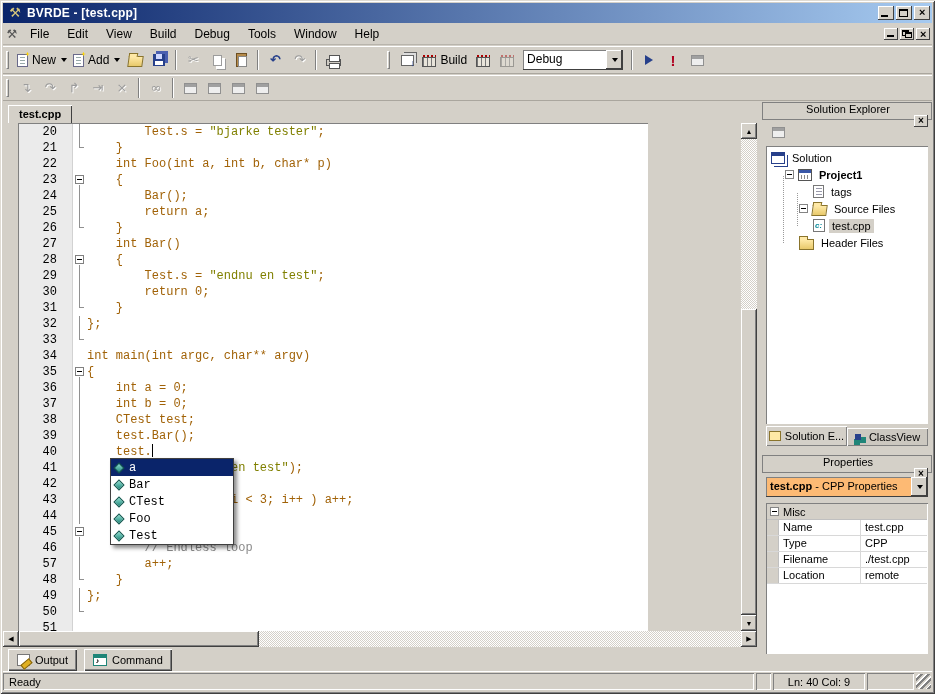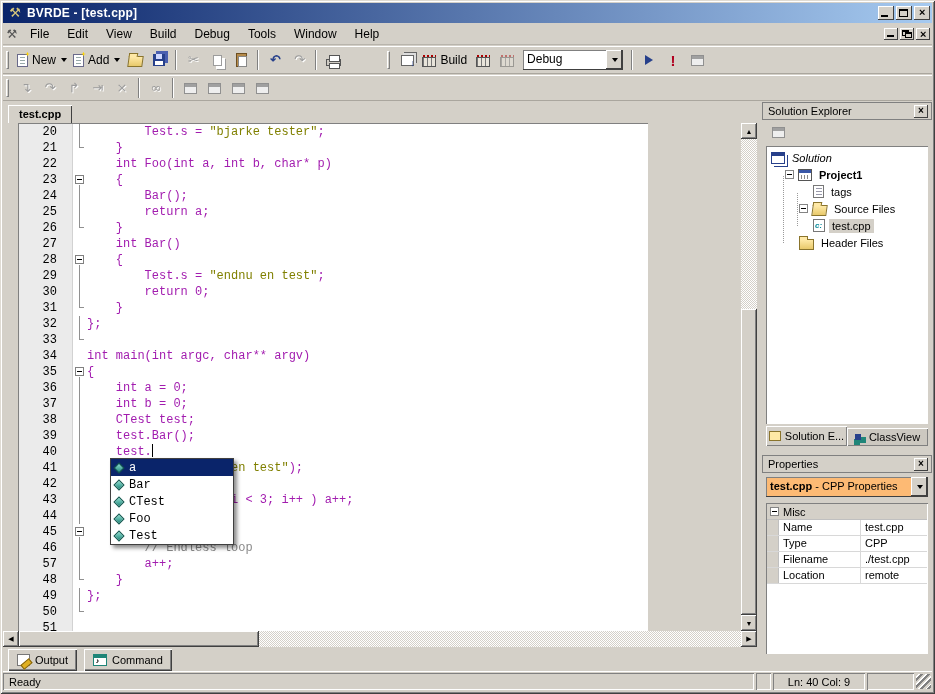--- a/index.html
+++ b/index.html
@@ -79,21 +79,21 @@
   .edge-line{position:absolute;left:630px;top:0;bottom:0;width:1px;background:#c8c8c8;}
   .code-row{display:flex;height:16px;line-height:16px;font-family:"Liberation Mono",monospace;font-size:12px;white-space:pre;}
   .ln{width:54px;background:#ebebeb;text-align:right;padding-right:15px;color:#000;border-right:1px solid #d2d2d2;}
   .fold{width:14px;position:relative;}
   .f-v{position:absolute;left:6px;top:0;bottom:0;width:1px;background:#909090;}
   .f-el{position:absolute;left:6px;top:0;height:8px;width:5px;border-left:1px solid #909090;border-bottom:1px solid #909090;}
   .f-box{position:absolute;left:2px;top:3px;width:9px;height:9px;border:1px solid #808080;background:#fff;z-index:2;}
   .f-box::after{content:"";position:absolute;left:1px;top:3px;width:5px;height:1px;background:#000;}
   .f-down{position:absolute;left:6px;top:13px;bottom:0;width:1px;background:#909090;}
   .code{flex:1;}
-  .seg-c{color:#a21caf;} .seg-s{color:#808000;} .seg-m{color:#8a8a8a;}
+  .seg-c{color:#a16207;} .seg-s{color:#808000;} .seg-m{color:#8a8a8a;}
   .caret{display:inline-block;width:1px;height:13px;background:#000;vertical-align:-2px;}
   
   .vscroll{position:absolute;left:741px;top:123px;width:16px;height:508px;
      background:repeating-conic-gradient(#ffffff 0 25%,#d4d0c8 0 50%) 0 0/2px 2px;}
   .hscroll{position:absolute;left:3px;top:631px;width:754px;height:16px;
      background:repeating-conic-gradient(#ffffff 0 25%,#d4d0c8 0 50%) 0 0/2px 2px;display:flex;}
   .sbtn{width:16px;height:16px;background:#d4d0c8;display:flex;align-items:center;justify-content:center;
         box-shadow:inset -1px -1px 0 #404040, inset 1px 1px 0 #fff, inset -2px -2px 0 #808080;font-size:7px;color:#000;}
   .vthumb{position:absolute;left:0;top:186px;width:16px;height:306px;background:#d4d0c8;
         box-shadow:inset -1px -1px 0 #404040, inset 1px 1px 0 #fff, inset -2px -2px 0 #808080;}
@@ -102,21 +102,21 @@
   .hs-track{flex:1;}
   
   .popup{position:absolute;left:110px;top:458px;width:124px;background:#fff;border:1px solid #404040;
          box-shadow:3px 3px 4px rgba(0,0,0,.45);z-index:10;font-size:12px;}
   .pop-item{display:flex;align-items:center;height:17px;padding-left:4px;gap:6px;font-family:"Liberation Mono",monospace;}
   .pop-item.sel{background:#0a246a;color:#fff;}
   .diamond{width:8px;height:8px;transform:rotate(45deg);background:linear-gradient(135deg,#8fe0d2,#1f8578);border:1px solid #11564d;flex:none;}
   
   .rpanel{position:absolute;background:#d4d0c8;}
   .ptitle{height:18px;display:flex;align-items:center;padding:0 3px 0 5px;font-size:11px;
-          border:1px solid #808080;background:#d4d0c8;}
+          border:1px solid #808080;background:#d4d0c8;flex-direction:column;}
   .pclose{margin-left:auto;width:14px;height:13px;background:#d4d0c8;text-align:center;line-height:12px;font-size:10px;font-weight:bold;
           box-shadow:inset -1px -1px 0 #404040, inset 1px 1px 0 #fff;}
   .se-tools{height:24px;display:flex;align-items:center;padding-left:4px;}
   .treebox{position:absolute;left:4px;right:4px;top:44px;bottom:24px;background:#fff;
            box-shadow:inset 1px 1px 0 #808080, inset -1px -1px 0 #fff;padding:3px 1px;overflow:hidden;font-size:11px;}
   .tree-row{height:17px;display:flex;align-items:center;gap:4px;position:relative;}
   .expander{width:9px;height:9px;border:1px solid #848484;background:#fff;position:relative;flex:none;z-index:2;}
   .expander::after{content:"";position:absolute;left:1px;top:3px;width:5px;height:1px;background:#000;}
   .t-label{padding:1px 3px;white-space:nowrap;}
   .t-label.bold{font-weight:bold;}
@@ -398,21 +398,21 @@
       <span class="pclose">×</span>
     </div>
     <div class="se-tools">
       <span class="ti dis">
           <i class="mw"></i>
         </span>
     </div>
     <div class="treebox" id="tree">
       <div class="tree-guide" style="left:17px;top:30px;height:67px;"></div>
       <div class="tree-guide" style="left:31px;top:47px;height:33px;"></div>
-    <div class="tree-row" style="padding-left: 4px; font-style: italic;">
+    <div class="tree-row" style="padding-left: 4px;">
           <i class="ic ic-solution"></i>
           <span class="t-label">Solution</span>
         </div>
         <div class="tree-row" style="padding-left: 18px;">
           <span class="expander"></span>
           <i class="ic ic-project"></i>
           <span class="t-label bold">Project1</span>
         </div>
         <div class="tree-row" style="padding-left: 46px;">
           <i class="ic ic-doc2"></i>

